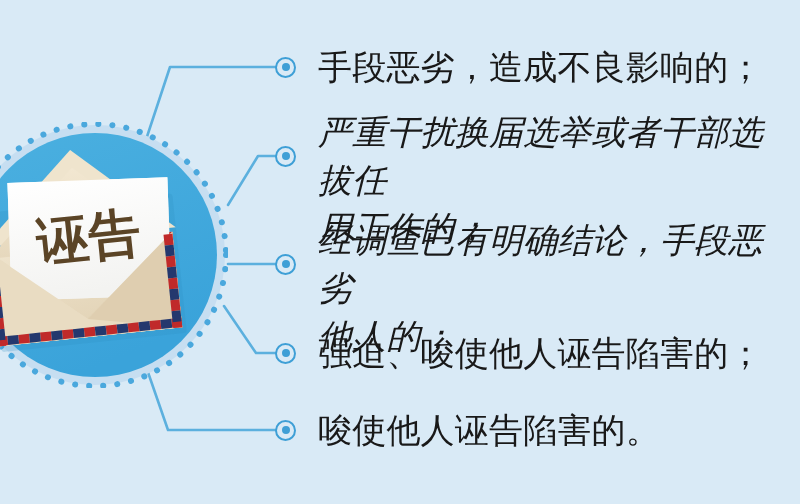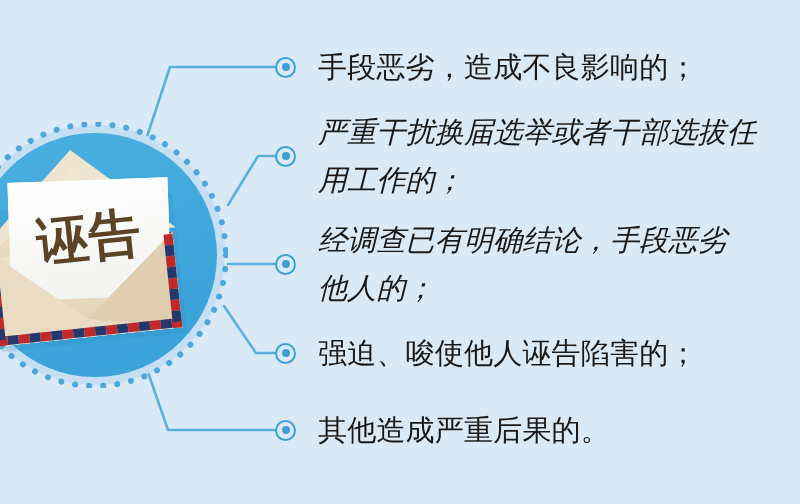--- a/index.html
+++ b/index.html
@@ -69,21 +69,21 @@
     height: 8px;
     margin: -4px 0 0 -4px;
     border-radius: 50%;
     background: #3e9fd6;
   }
   .item-text {
     position: absolute;
     left: 43px;
     width: 470px;
     color: #191919;
-    font-size: 29px;
+    font-size: 34px;
     line-height: 48px;
     letter-spacing: 0.2px;
     white-space: pre-line;
   }
   
   .item-1 { top: 67px; }
   .item-2 { top: 156px; }
   .item-3 { top: 264px; }
   .item-4 { top: 353px; }
   .item-5 { top: 430px; }
@@ -209,17 +209,17 @@
 他人的；</span>
     </div>
 
     <div class="item item-4 one-line">
       <span class="marker"></span>
       <span class="item-text">强迫、唆使他人诬告陷害的；</span>
     </div>
 
     <div class="item item-5 one-line">
       <span class="marker"></span>
-      <span class="item-text">其他造成严重后果的。</span>
+      <span class="item-text">唆使他人诬告陷害的。</span>
     </div>
 
   </div>
 </div>
 
 </body></html>

